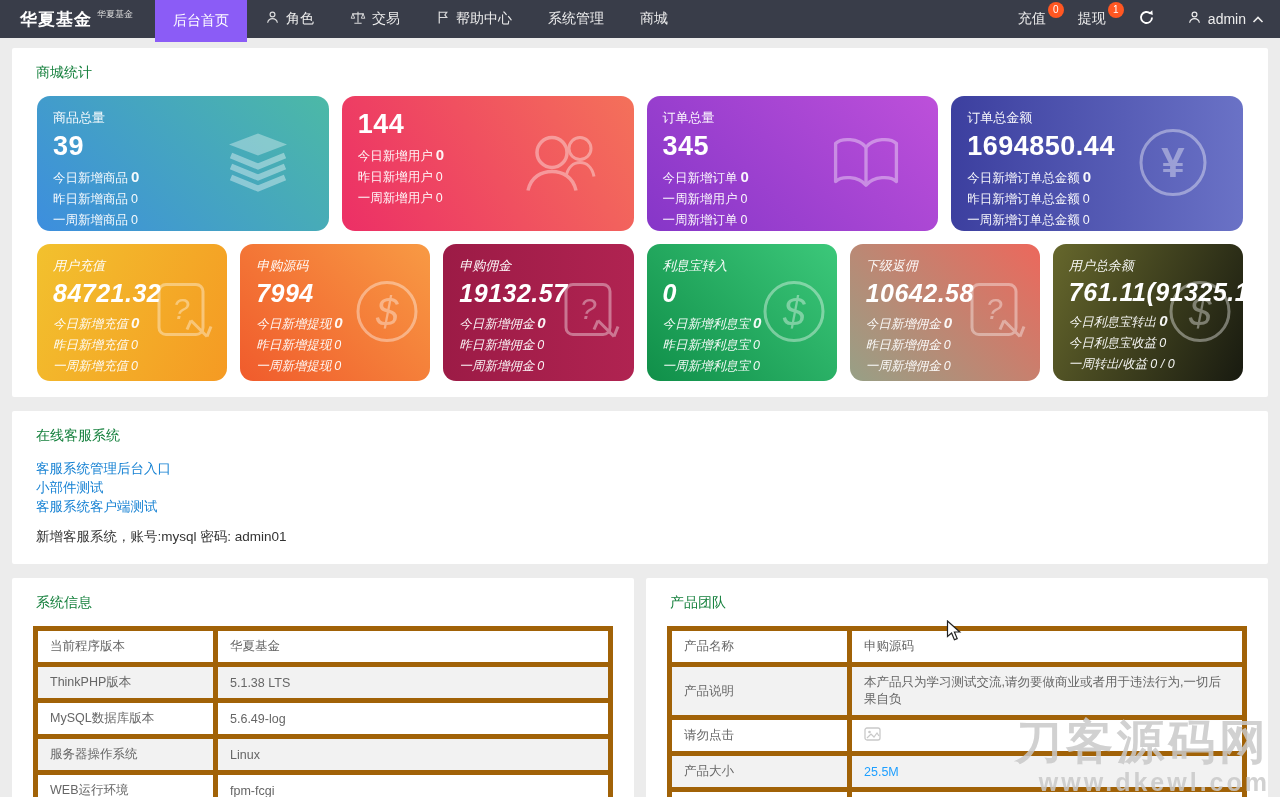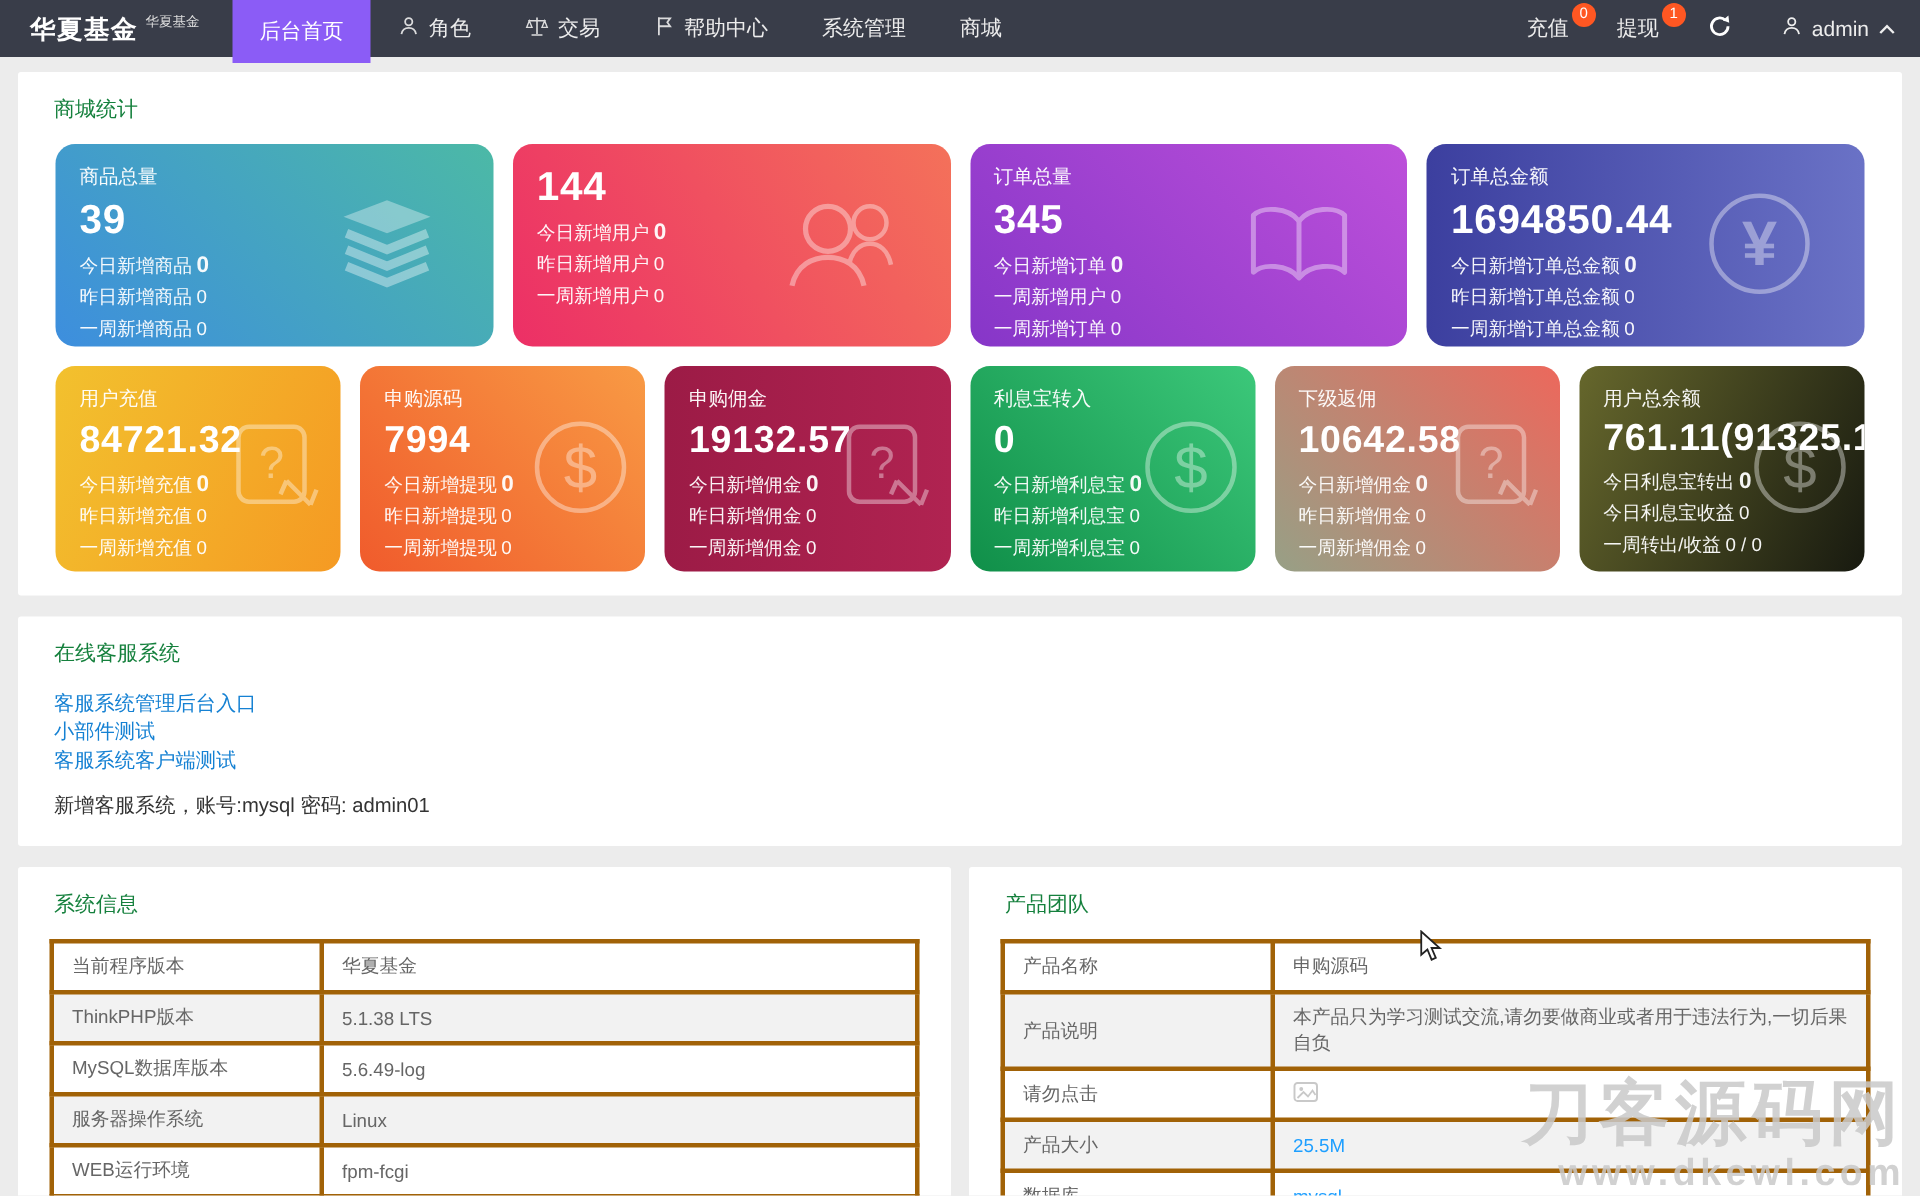--- a/index.html
+++ b/index.html
@@ -42,39 +42,39 @@
   .panel { background:#fff; border-radius:2px; margin-bottom:14px; padding:16px 12px 16px 12px; }
   .panel-title { color:#15803d; font-size:14px; padding:0 12px 14px 12px; }
   
   .cards { display:grid; gap:13px; padding:0 13px; }
   .cards.row1 { grid-template-columns:repeat(4,1fr); margin-bottom:13px; }
   .cards.row2 { grid-template-columns:repeat(6,1fr); }
   .card {
     position:relative; height:135px; border-radius:13px; color:#fff;
     padding:13px 16px; overflow:hidden;
   }
-  .cards.row2 .card { height:137px; }
+  .cards.row2 .card { height:137px;font-style:italic; }
   .card-title { font-size:13px; margin-bottom:4px; opacity:.96; }
   .card-value { font-size:27px; font-weight:bold; margin-bottom:4px; letter-spacing:.5px; }
   .card-value.small-value { font-size:17px; line-height:27px; }
   .cards.row2 .card-value { font-size:25px; }
   .card-line { font-size:12.5px; line-height:21px; opacity:.95; white-space:nowrap; }
   .card-line b { font-weight:normal; margin-left:3px; }
   .card-line.first b { font-weight:bold; font-size:15px; }
   .card-icon { position:absolute; right:34px; top:50%; transform:translateY(-50%); opacity:.38; }
   .cards.row2 .card-icon { right:10px; }
   
   .cs-links { padding:0 12px; }
   .cs-link { display:block; color:#1581d3; font-size:13.5px; line-height:19px; text-decoration:none; cursor:pointer; }
   .cs-note { padding:12px 12px 2px 12px; color:#333; font-size:13.5px; }
   
   .bottom { display:flex; gap:12px; }
   .bottom .panel { flex:1; margin-bottom:0; padding-bottom:20px; }
   .info-table { width:calc(100% - 18px); margin:0 9px; border-collapse:collapse; font-size:12.5px; color:#666; }
-  .info-table td { border:3px solid #a16207; padding:7px 12px; height:30px; }
+  .info-table td { border:5px solid #a16207; padding:7px 12px; height:30px; }
   .info-table tr:nth-child(even) td { background:#f2f2f2; }
   .info-table td.lbl { width:180px; color:#666; }
   .tlink { color:#1e9fff; cursor:pointer; }
   
   .watermark {
     position:absolute; right:10px; bottom:2px; text-align:right; z-index:40;
     color:#c9c9c9; opacity:.85; pointer-events:none; line-height:1;
   }
   .watermark .wm-big { font-size:47px; font-weight:bold; letter-spacing:4px; }
   .watermark .wm-small { font-size:25px; font-weight:bold; letter-spacing:3px; margin-top:5px; font-family:"Liberation Sans",sans-serif; }

